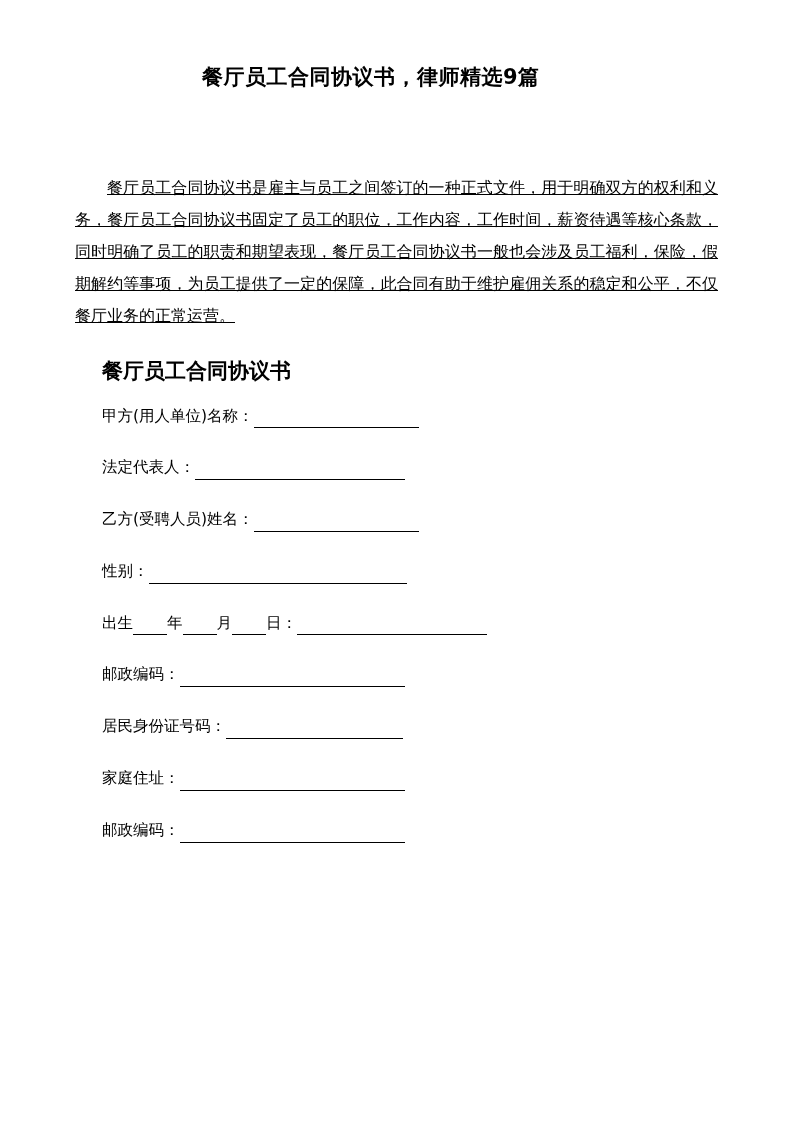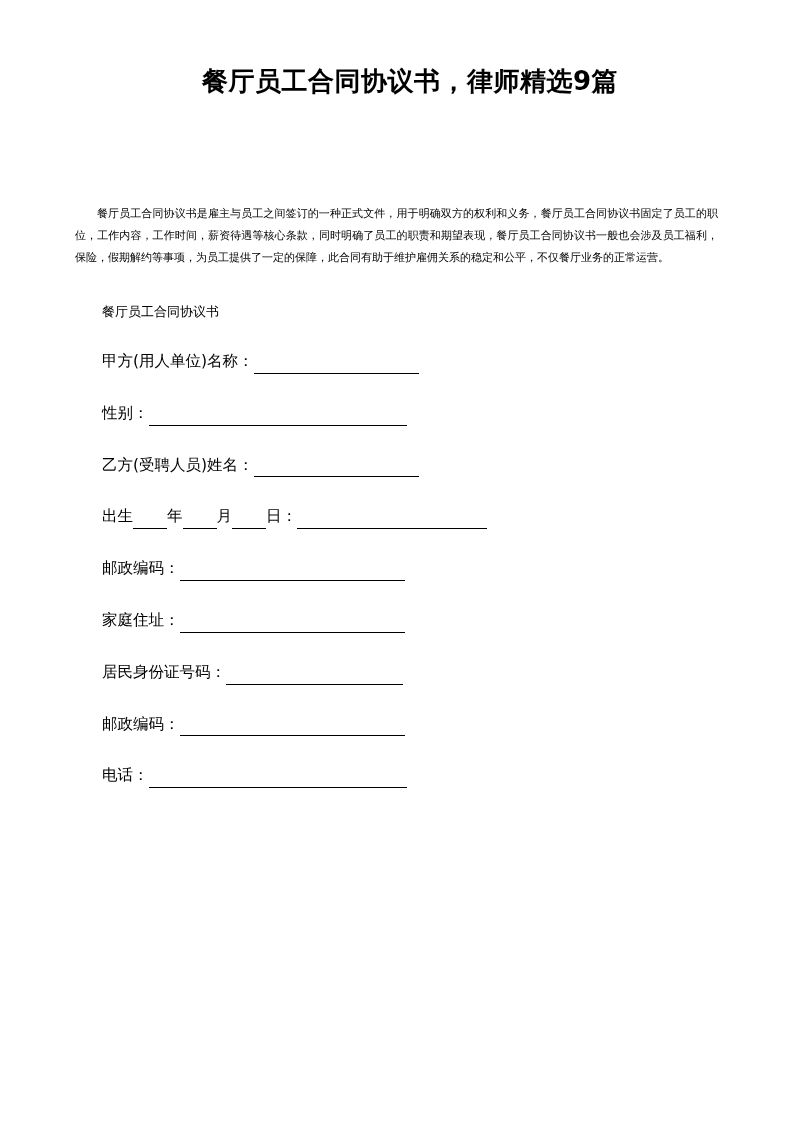--- a/index.html
+++ b/index.html
@@ -16,44 +16,45 @@
   }
   .page {
     position: relative;
     width: 793px;
     height: 1122px;
     box-sizing: border-box;
     padding: 0 66px;
   }
   .doc-title {
     margin-top: 62px;
-    font-size: 26px;
+    font-size: 21px;
     font-weight: bold;
     line-height: 1.5;
     letter-spacing: 0.5px;
     padding-left: 136px;
   }
   .intro {
-    margin-top: 102px;
-    font-size: 11px;
+    margin-top: 78px;
+    font-size: 16px;
     line-height: 2.0;
     text-align: justify;
     text-justify: inter-ideograph;
     padding: 0 9px 0 9px;
     text-indent: 2em;
+    text-decoration: underline;
   }
   .section-heading {
-    margin-top: 30px;
-    font-size: 13px;
-    font-weight: normal;
+    margin-top: 18px;
+    font-size: 21px;
+    font-weight: bold;
     line-height: 2.0;
     padding-left: 36px;
   }
   .field-list {
-    margin-top: 24px;
+    margin-top: 12px;
     padding-left: 36px;
   }
   .field-row {
     font-size: 15.5px;
     line-height: 1.6;
     margin-bottom: 27px;
     white-space: nowrap;
   }
   .field-label {
     display: inline;
@@ -82,48 +83,48 @@
   <div class="intro">餐厅员工合同协议书是雇主与员工之间签订的一种正式文件，用于明确双方的权利和义务，餐厅员工合同协议书固定了员工的职位，工作内容，工作时间，薪资待遇等核心条款，同时明确了员工的职责和期望表现，餐厅员工合同协议书一般也会涉及员工福利，保险，假期解约等事项，为员工提供了一定的保障，此合同有助于维护雇佣关系的稳定和公平，不仅餐厅业务的正常运营。</div>
 
   <div class="section-heading">餐厅员工合同协议书</div>
 
   <div class="field-list">
 
     <div class="field-row">
       <span class="field-label">甲方(用人单位)名称：</span><span class="blank" style="width:165px"></span>
     </div>
 
-
     <div class="field-row">
-      <span class="field-label">性别：</span><span class="blank" style="width:258px"></span>
+      <span class="field-label">法定代表人：</span><span class="blank" style="width:210px"></span>
     </div>
 
     <div class="field-row">
       <span class="field-label">乙方(受聘人员)姓名：</span><span class="blank" style="width:165px"></span>
+    </div>
+
+    <div class="field-row">
+      <span class="field-label">性别：</span><span class="blank" style="width:258px"></span>
     </div>
 
     <div class="field-row">
       <span class="field-label">出生</span><span class="inline-blank"></span><span class="field-label">年</span><span class="inline-blank"></span><span class="field-label">月</span><span class="inline-blank"></span><span class="field-label">日：</span><span class="blank" style="width:190px"></span>
     </div>
 
 
     <div class="field-row">
       <span class="field-label">邮政编码：</span><span class="blank" style="width:225px"></span>
     </div>
 
     <div class="field-row">
-      <span class="field-label">家庭住址：</span><span class="blank" style="width:225px"></span>
+      <span class="field-label">居民身份证号码：</span><span class="blank" style="width:177px"></span>
     </div>
 
     <div class="field-row">
-      <span class="field-label">居民身份证号码：</span><span class="blank" style="width:177px"></span>
+      <span class="field-label">家庭住址：</span><span class="blank" style="width:225px"></span>
     </div>
 
     <div class="field-row">
       <span class="field-label">邮政编码：</span><span class="blank" style="width:225px"></span>
     </div>
 
-    <div class="field-row">
-      <span class="field-label">电话：</span><span class="blank" style="width:258px"></span>
-    </div>
 
   </div>
 </div>
 
 </body></html>

